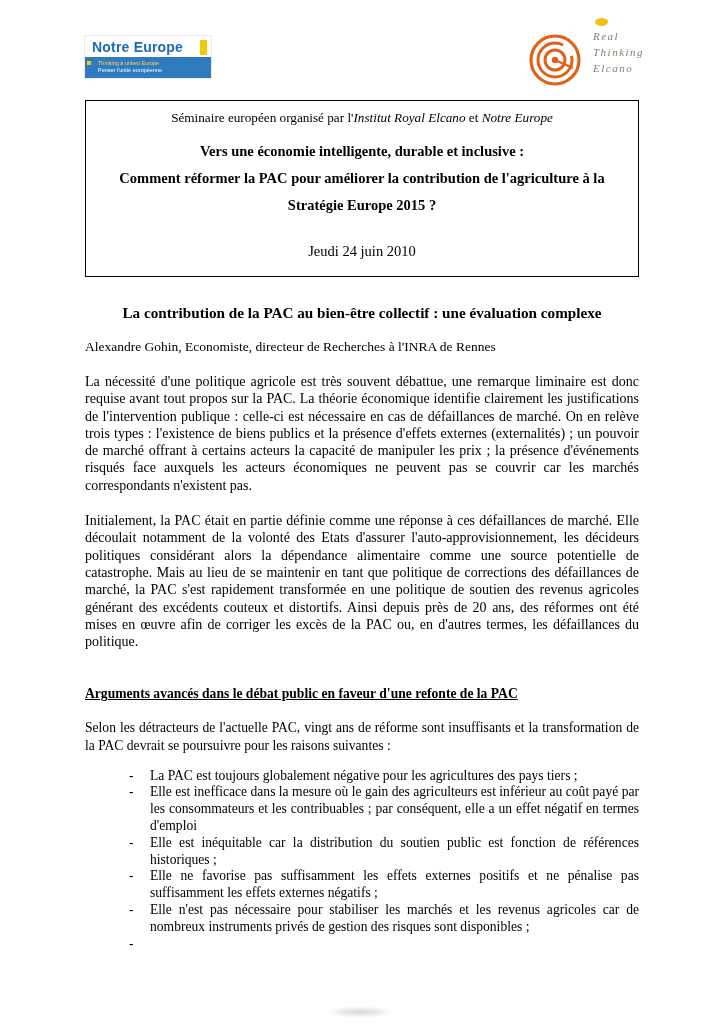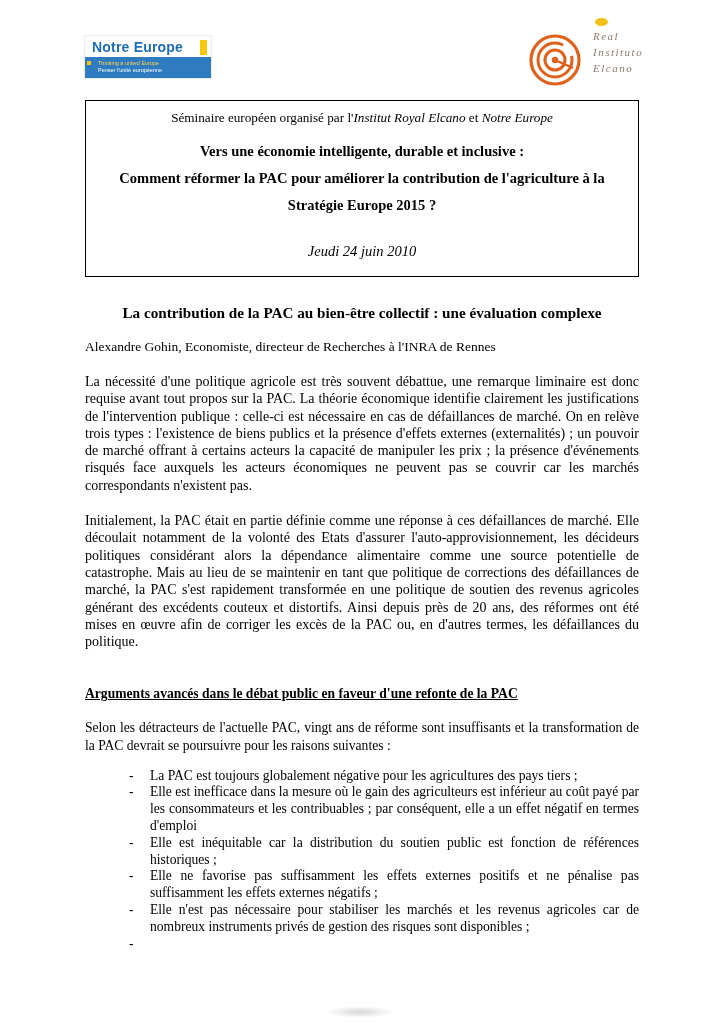--- a/index.html
+++ b/index.html
@@ -40,21 +40,21 @@
   .header-box {
     margin-top: 100px;
     border: 1px solid #000;
     padding: 9px 24px 16px;
     text-align: center;
   }
   .seminar-line { font-size: 13.2px; }
   .seminar-line .it { font-style: italic; }
   .box-title { font-weight: bold; font-size: 14.5px; line-height: 27px; margin-top: 12px; }
   .box-title span { display: block; white-space: nowrap; }
-  .box-date { font-style: italic; font-size: 14.5px; margin-top: 24px; }
+  .box-date { font-size: 14.5px; margin-top: 24px; }
 
   .art-title { text-align: center; font-weight: bold; font-size: 15.2px; margin-top: 27px; }
   .author { text-align: left; font-size: 13.5px; margin-top: 17px; }
 
   .para { text-align: justify; font-size: 14px; line-height: 17.3px; margin: 18px 0 0; }
   .section-head { font-weight: bold; text-decoration: underline; font-size: 13.6px; margin-top: 36px; }
   .list-intro { text-align: justify; font-size: 13.6px; line-height: 17.3px; margin-top: 17px; }
 
   .bullets { margin-top: 1px; }
   .bullet { display: flex; font-size: 13.6px; line-height: 16.8px; }
@@ -87,21 +87,21 @@
       <circle cx="28" cy="28" r="24" fill="none" stroke="#e0611a" stroke-width="3.2"></circle>
       <circle cx="28" cy="28" r="17" fill="none" stroke="#e0611a" stroke-width="3" stroke-dasharray="88 14"></circle>
       <circle cx="28" cy="28" r="10" fill="none" stroke="#e0611a" stroke-width="3"></circle>
       <circle cx="28" cy="28" r="3.2" fill="#e0611a"></circle>
       <line x1="28" y1="28" x2="46" y2="36" stroke="#e0611a" stroke-width="2.4"></line>
     </svg>
   </span>
   <span class="elcano-dot"></span>
   <span class="elcano-text">
     <span>Real</span>
-    <span>Instituto</span>
+    <span>Thinking</span>
     <span>Elcano</span>
   </span>
 </div>
 
 <div class="content">
 
   <div class="header-box">
     <div class="seminar-line">
       <span>Séminaire européen organisé par l'</span><span class="it">Institut Royal Elcano</span><span> et </span><span class="it">Notre Europe</span>
     </div>

